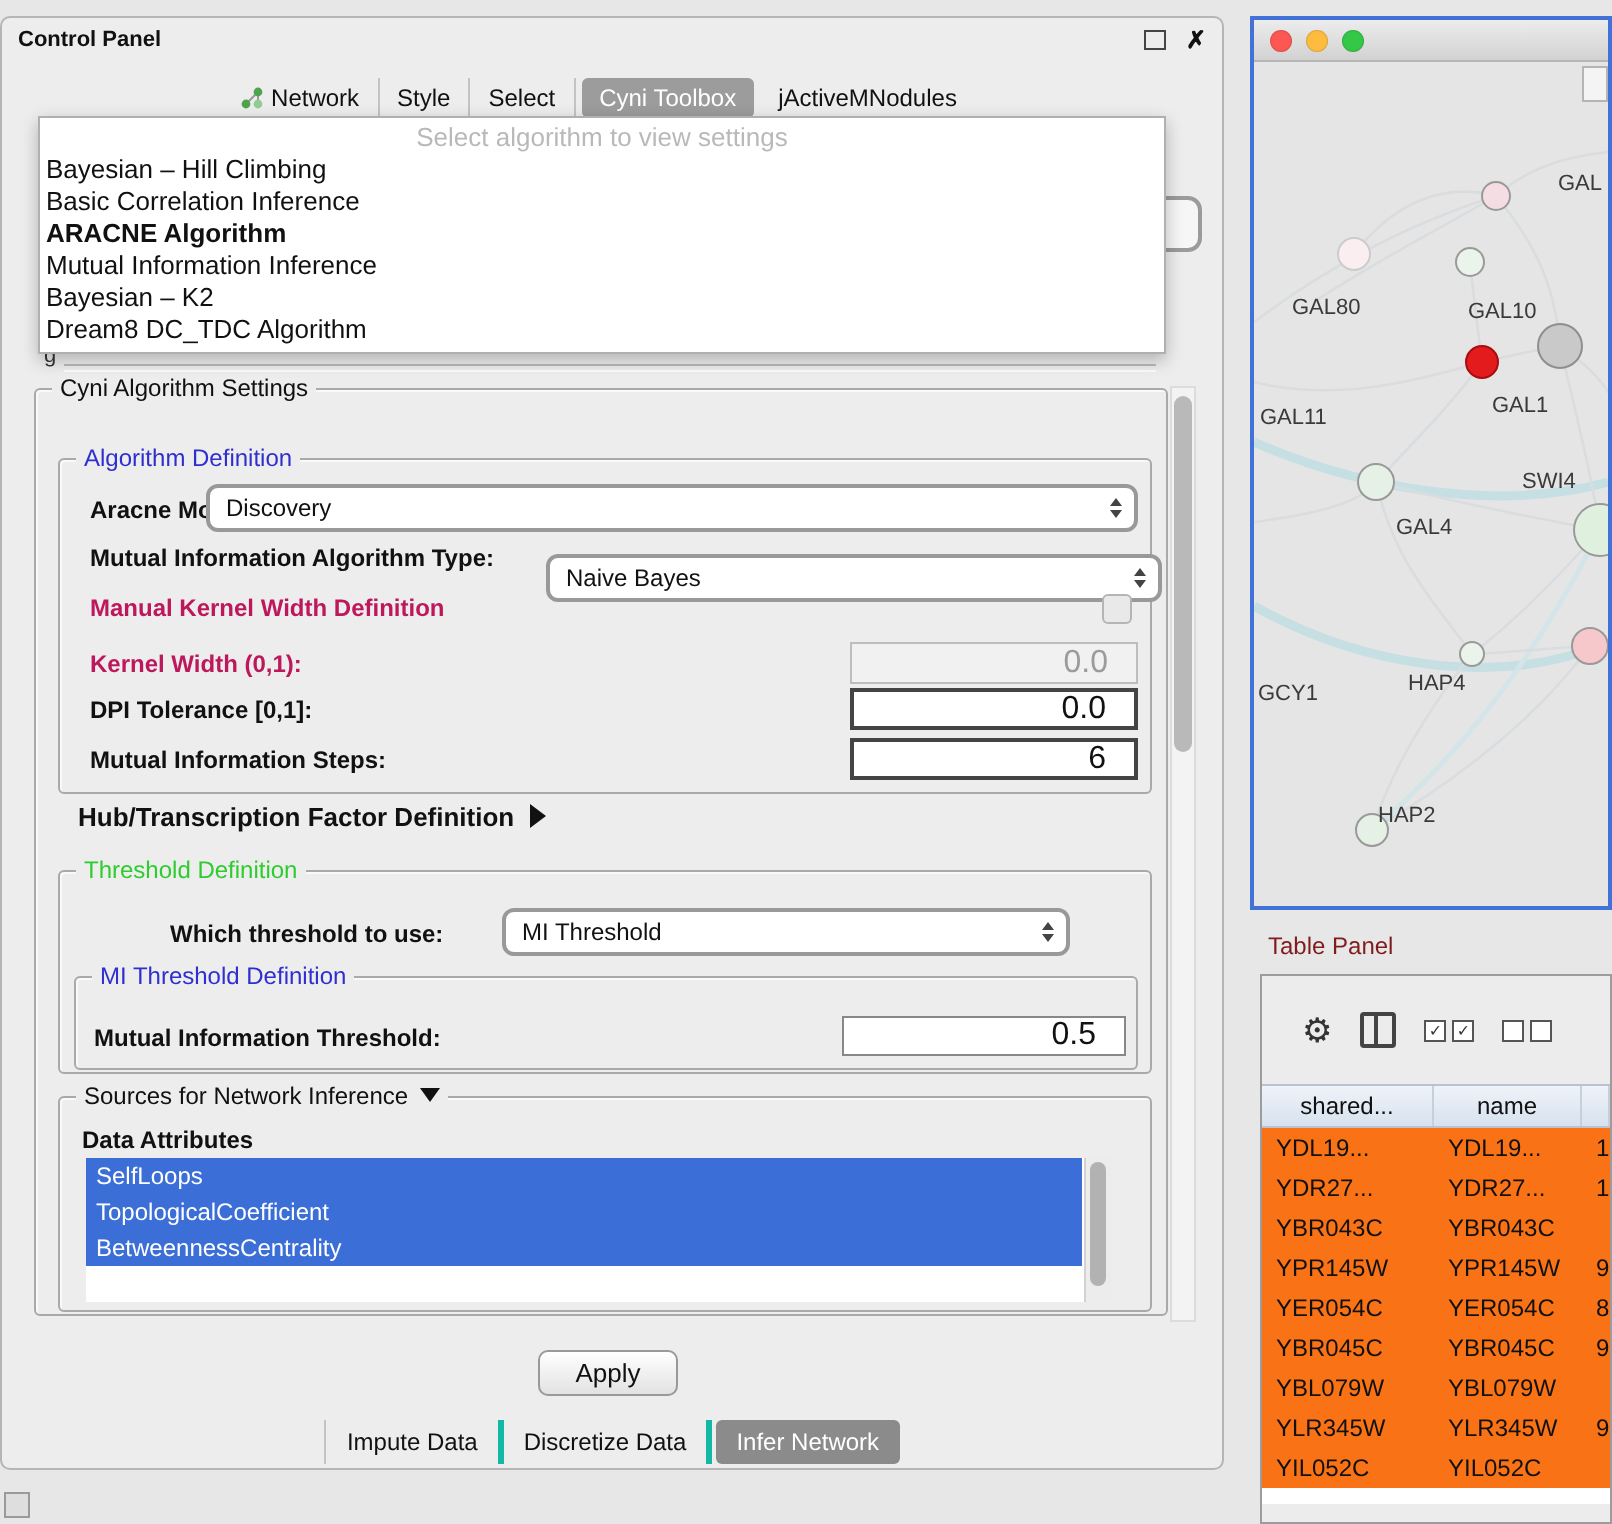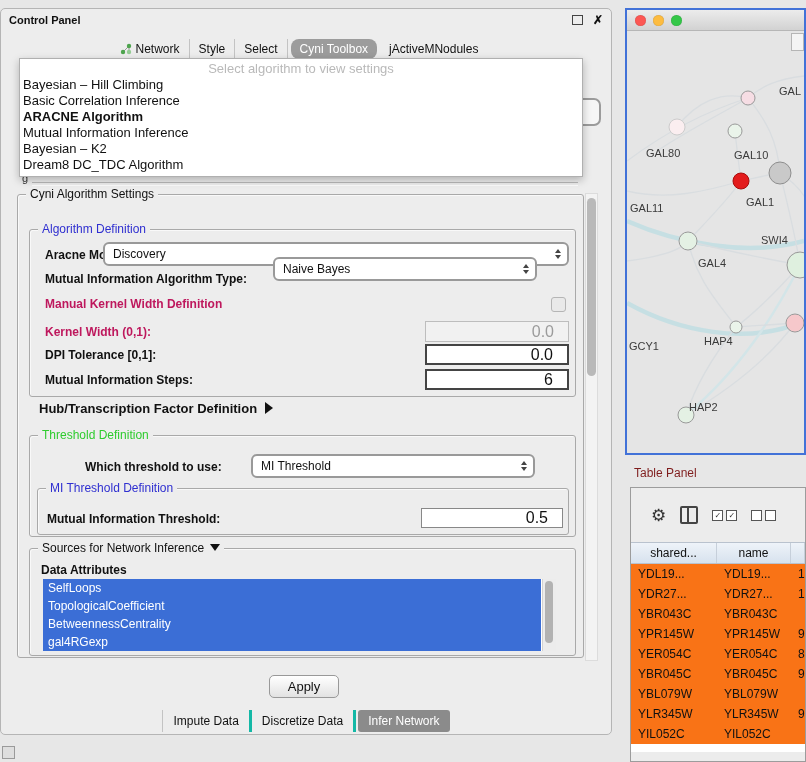--- a/index.html
+++ b/index.html
@@ -12,21 +12,21 @@
   .cp-titlebar{position:absolute;left:0;top:0;right:0;height:22px;display:flex;align-items:center;
       padding:0 8px;font-size:11px;font-weight:bold}
   .cp-title{flex:1}
   .float-icon{width:9px;height:8px;border:1px solid #444;margin-right:10px}
   .close-icon{font-size:12px;font-weight:bold;line-height:1}
 
   .tabbar{position:absolute;left:0;right:14px;top:28px;height:24px;display:flex;
       justify-content:center;align-items:center;font-size:12px}
   .tab{padding:3px 9px;display:flex;gap:4px;align-items:center;border-right:1px solid #c3c3c3;cursor:default}
   .tab.last{border-right:none}
-  .tab.active{background:#9c9c9c;color:#fff;border-radius:8px;border-right:none;margin:0 3px}
+  .tab.active{background:#9c9c9c;color:#fff;border-radius:3px;border-right:none;margin:0 3px}
 
   
   .algo-popup{position:absolute;left:18px;top:49px;width:562px;background:#fff;z-index:10;
       border:1px solid #b0b0b0;box-shadow:0 3px 8px rgba(0,0,0,.25);font-size:13px;padding:2px 0 3px}
   .popup-placeholder{height:16px;line-height:16px;text-align:center;color:#b9b9b9}
   .popup-item{height:16px;line-height:16px;padding-left:3px}
   .popup-item.bold{font-weight:bold}
 
   .combo-frag{position:absolute;left:558px;top:89px;width:38px;height:24px;border:2px solid #9b9b9b;
       border-radius:7px;background:#f6f6f6;z-index:5}
@@ -176,21 +176,21 @@
   <span class="lbl" style="left:44px;top:239px">Aracne Mode:</span>
   <div class="combo" style="left:102px;top:233px;width:466px">
     <span>Discovery</span>
     <span class="arrows">
         <span class="arr-up"></span>
         <span class="arr-down"></span>
       </span>
   </div>
 
   <span class="lbl" style="left:44px;top:263px">Mutual Information Algorithm Type:</span>
-  <div class="combo" style="left:272px;top:248px;width:264px">
+  <div class="combo" style="left:272px;top:268px;width:308px">
     <span>Naive Bayes</span>
     <span class="arrows">
         <span class="arr-up"></span>
         <span class="arr-down"></span>
       </span>
   </div>
 
   <span class="lbl disabled" style="left:44px;top:288px">Manual Kernel Width Definition</span>
   <span class="checkbox" style="left:550px;top:288px"></span>
 
@@ -228,21 +228,20 @@
 
   <div class="group" style="left:28px;top:539px;width:545px;height:106px">
     <span class="group-title"><span>Sources for Network Inference</span><span class="tri-down"></span></span>
   </div>
   <span class="lbl" style="left:40px;top:554px">Data Attributes</span>
 
   <div class="attr-list">
     <div class="attr-item">SelfLoops</div>
     <div class="attr-item">TopologicalCoefficient</div>
     <div class="attr-item">BetweennessCentrality</div>
-    <div class="attr-item">gal4RGexp</div>
     <div class="attr-scroll">
         <div class="attr-thumb"></div>
       </div>
   </div>
 
   <div class="main-scroll">
     <div class="main-thumb"></div>
   </div>
 
   <div class="apply-btn">Apply</div>

